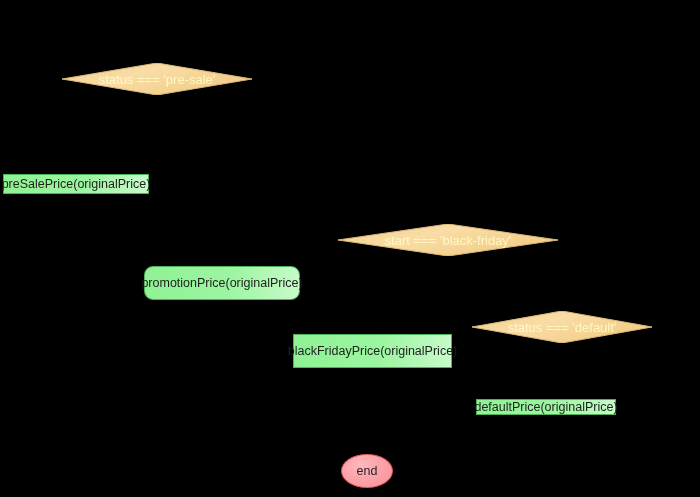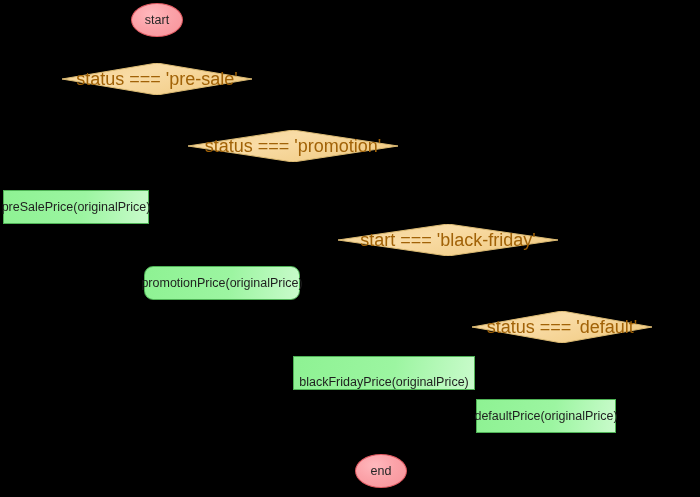--- a/index.html
+++ b/index.html
@@ -30,22 +30,22 @@
   .terminal {
     border-radius: 50%;
     background: radial-gradient(ellipse at 38% 32%, #ffb8bd 0%, #fba3a9 45%, #f79299 100%);
     border: 1px solid #e05a62;
     color: #262626;
     font-size: 12.5px;
   }
   
   .decision {
     background: transparent;
-    color: #a16207;
-    font-size: 18px;
+    color: #fef9c3;
+    font-size: 13px;
   }
   .decision .dia-shape {
     position: absolute;
     left: 0;
     top: 0;
     width: 100%;
     height: 100%;
     display: block;
   }
   .decision .dia-label {
@@ -85,46 +85,37 @@
       <path d="M338,240 L320,240 L320,355"></path>
       <path d="M448,256 L448,290 L582,290 L582,311"></path>
       <path d="M492,327 L470,327 L470,399"></path>
       <path d="M76,208 L76,472 L341,472"></path>
       <path d="M222,300 L222,472"></path>
       <path d="M372,389 L372,454"></path>
       <path d="M546,433 L546,472 L393,472"></path>
     </g>
   </svg>
 
-  <div class="node terminal" style="left:131px; top:3px; width:52px; height:34px;">
-    <span>start</span>
-  </div>
 
   <div class="node decision" style="left:62px; top:63px; width:190px; height:32px;">
     <svg class="dia-shape" viewBox="0 0 190 32" preserveAspectRatio="none">
       <defs>
         <linearGradient id="dg1" x1="0" y1="0" x2="1" y2="0.6">
           <stop offset="0%" stop-color="#f2cf8d"></stop>
           <stop offset="45%" stop-color="#f9dca6"></stop>
           <stop offset="100%" stop-color="#f1cc86"></stop>
         </linearGradient>
       </defs>
       <polygon points="95,0 190,16 95,32 0,16" fill="url(#dg1)" stroke="#dbba73" stroke-width="1"></polygon>
     </svg>
     <span class="dia-label">status === 'pre-sale'</span>
   </div>
 
-  <div class="node decision" style="left:188px; top:130px; width:210px; height:32px;">
-    <svg class="dia-shape" viewBox="0 0 210 32" preserveAspectRatio="none">
-      <polygon points="105,0 210,16 105,32 0,16" fill="url(#dg1)" stroke="#dbba73" stroke-width="1"></polygon>
-    </svg>
-    <span class="dia-label">status === 'promotion'</span>
-  </div>
 
-  <div class="node process" style="left:3px; top:174px; width:146px; height:34px;margin-top:16px;">
+  <div class="node process" style="left:3px; top:174px; width:146px; height:20px;">
     <span>preSalePrice(originalPrice)</span>
   </div>
 
   <div class="node decision" style="left:338px; top:224px; width:220px; height:32px;">
     <svg class="dia-shape" viewBox="0 0 220 32" preserveAspectRatio="none">
       <polygon points="110,0 220,16 110,32 0,16" fill="url(#dg1)" stroke="#dbba73" stroke-width="1"></polygon>
     </svg>
     <span class="dia-label">start === 'black-friday'</span>
   </div>
 
@@ -132,25 +123,25 @@
     <span>promotionPrice(originalPrice)</span>
   </div>
 
   <div class="node decision" style="left:472px; top:311px; width:180px; height:32px;">
     <svg class="dia-shape" viewBox="0 0 180 32" preserveAspectRatio="none">
       <polygon points="90,0 180,16 90,32 0,16" fill="url(#dg1)" stroke="#dbba73" stroke-width="1"></polygon>
     </svg>
     <span class="dia-label">status === 'default'</span>
   </div>
 
-  <div class="node process" style="left:293px; top:356px; width:182px; height:34px;align-items:flex-end;">
+  <div class="node process" style="left:293px; top:334px; width:159px; height:34px;">
     <span>blackFridayPrice(originalPrice)</span>
   </div>
 
-  <div class="node process" style="left:476px; top:399px; width:140px; height:34px;">
+  <div class="node process" style="left:476px; top:399px; width:140px; height:16px;">
     <span>defaultPrice(originalPrice)</span>
   </div>
 
-  <div class="node terminal" style="left:355px; top:454px; width:52px; height:34px;justify-content:center;">
+  <div class="node terminal" style="left:341px; top:454px; width:52px; height:34px;justify-content:center;">
     <span>end</span>
   </div>
 
 </div>
 
 </body></html>

